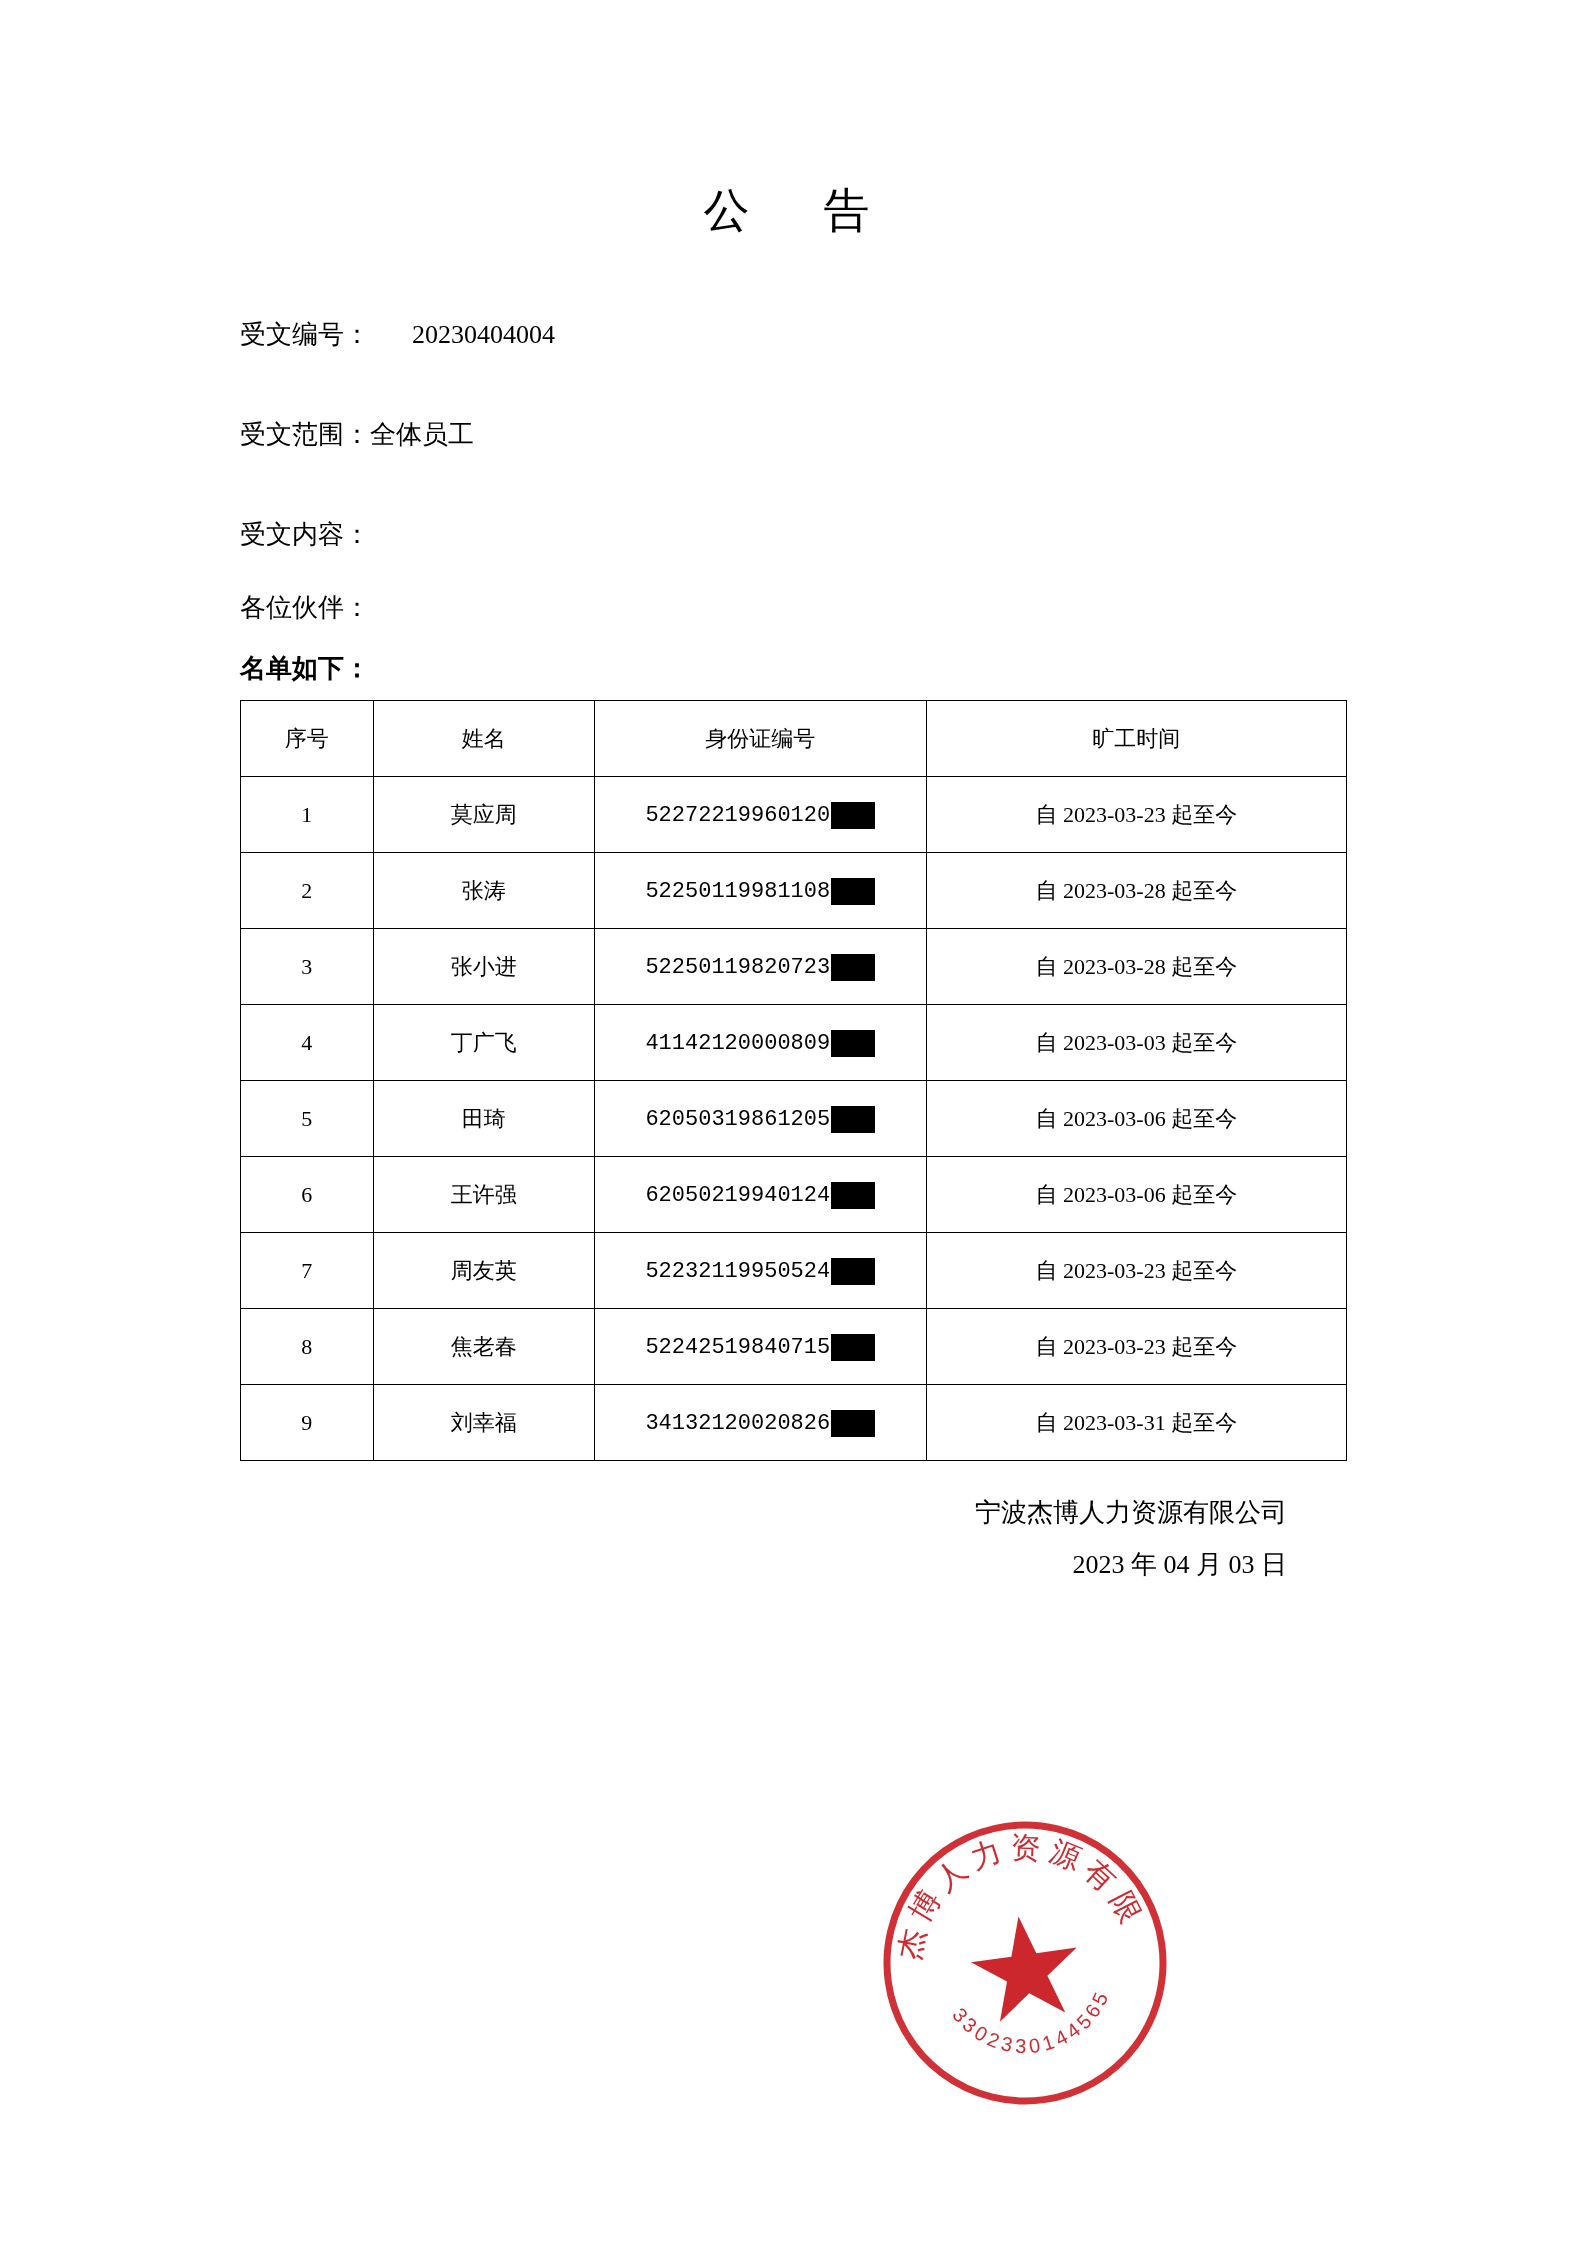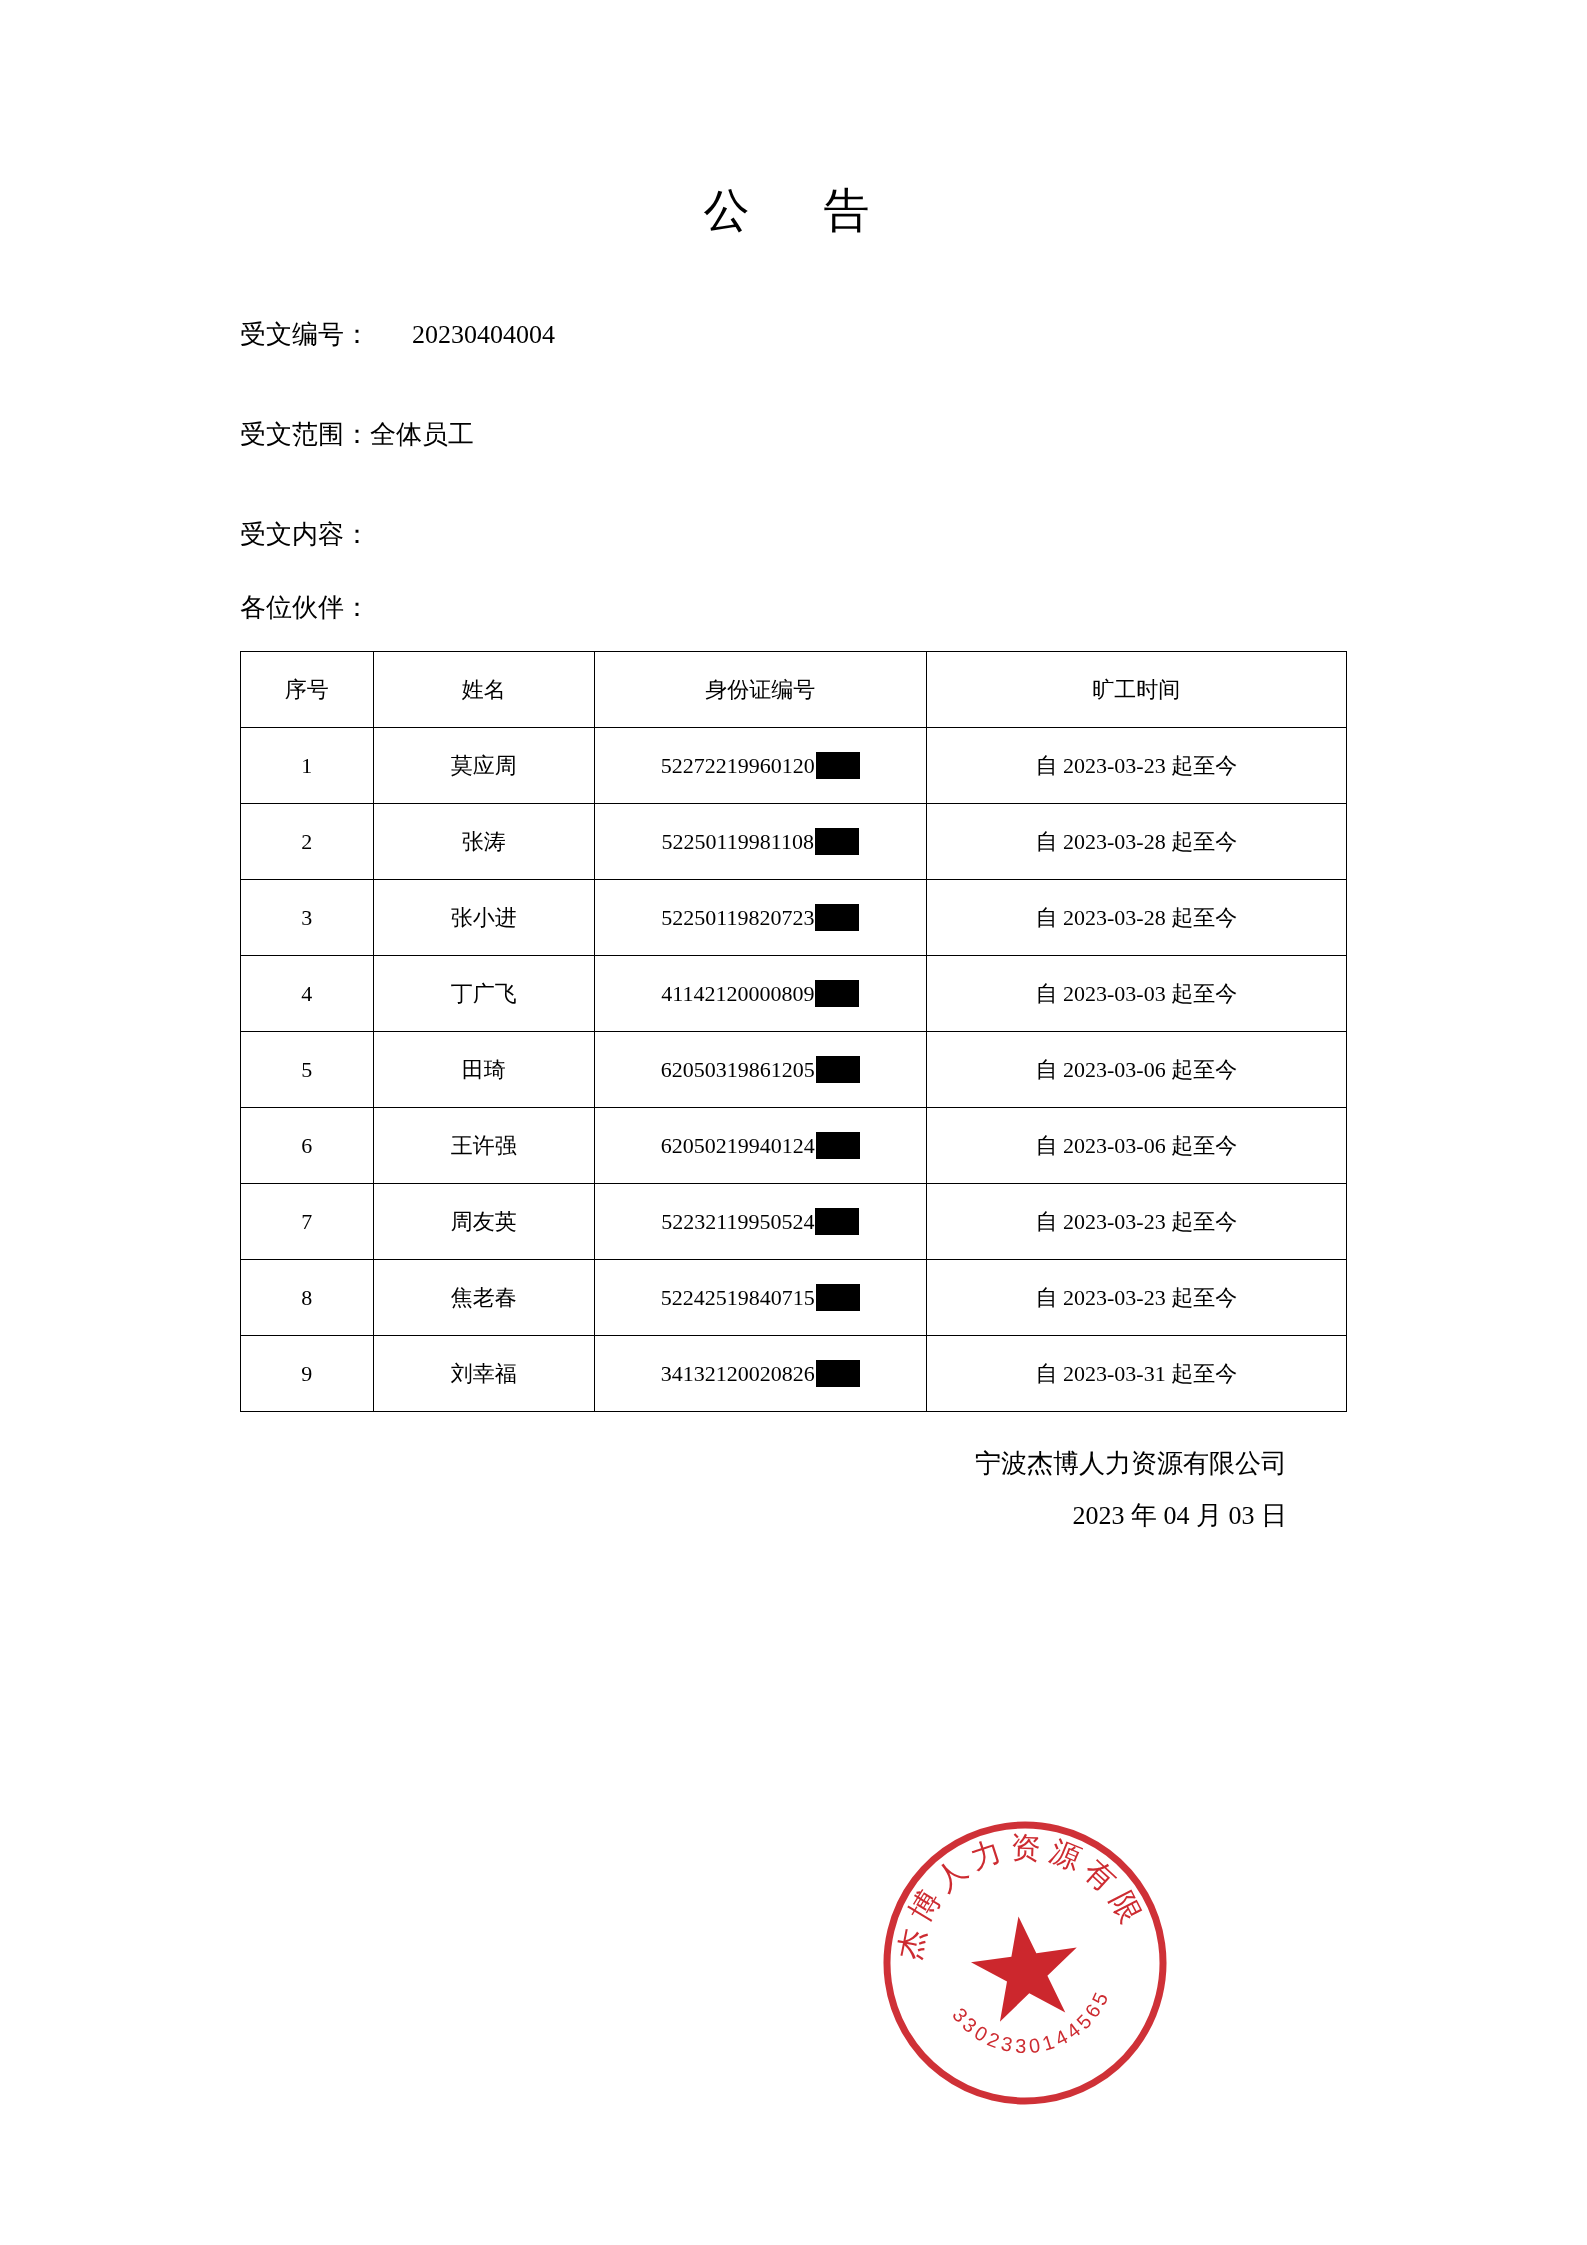--- a/index.html
+++ b/index.html
@@ -88,20 +88,21 @@
   }
   col.c-idx { width: 12%; }
   col.c-name { width: 20%; }
   col.c-id { width: 30%; }
   col.c-date { width: 38%; }
   .idnum {
     display: inline-flex;
     align-items: center;
     justify-content: center;
     white-space: nowrap;
+    font-family: Liberation Mono, monospace;
   }
   .redaction {
     display: inline-block;
     width: 44px;
     height: 27px;
     background: #000000;
     vertical-align: -5px;
     margin-left: 1px;
   }
   .signature-block {
@@ -144,20 +145,21 @@
 
 
   <div class="meta-row">
     <span class="meta-label">受文内容：</span>
     <span class="meta-value"></span>
   </div>
 
   <div class="salutation">各位伙伴：</div>
 
 
+  <div class="list-label">名单如下：</div>
 
   <table class="roster">
     <colgroup>
       <col class="c-idx">
         <col class="c-name">
         <col class="c-id">
         <col class="c-date">
     </colgroup>
     <thead>
       <tr>

